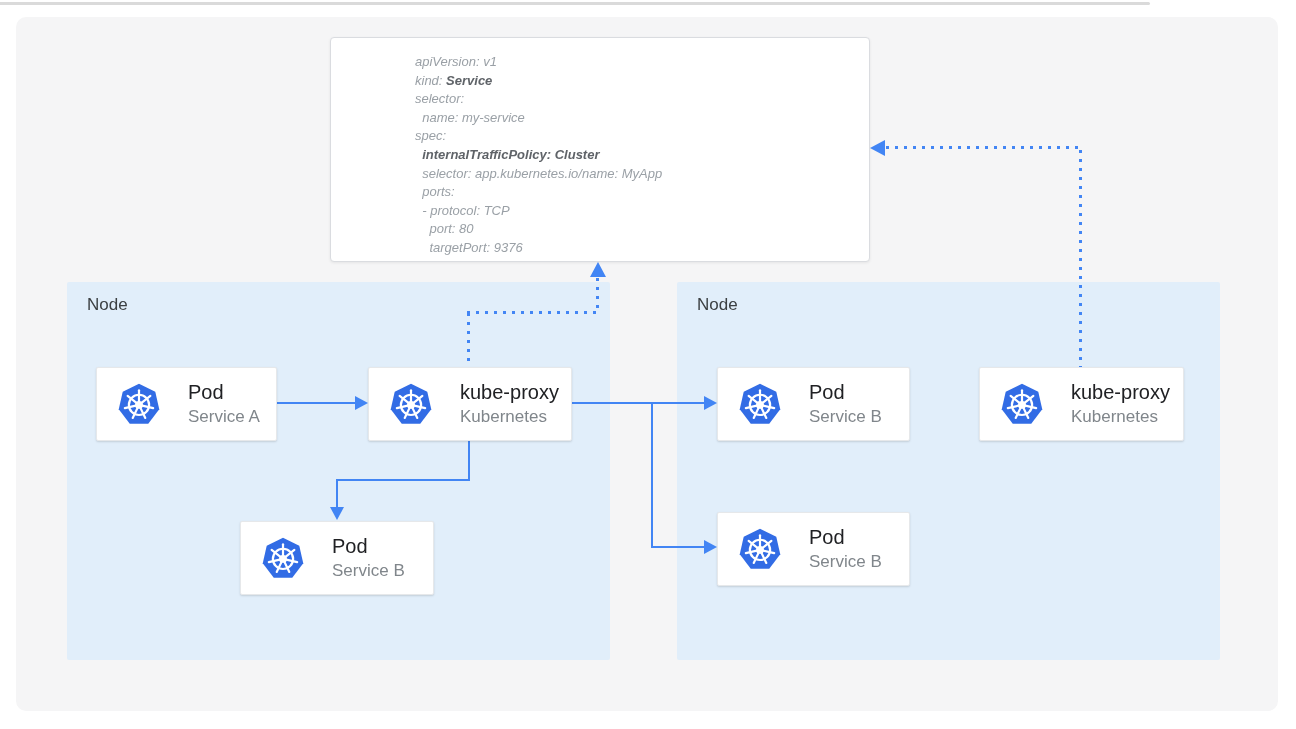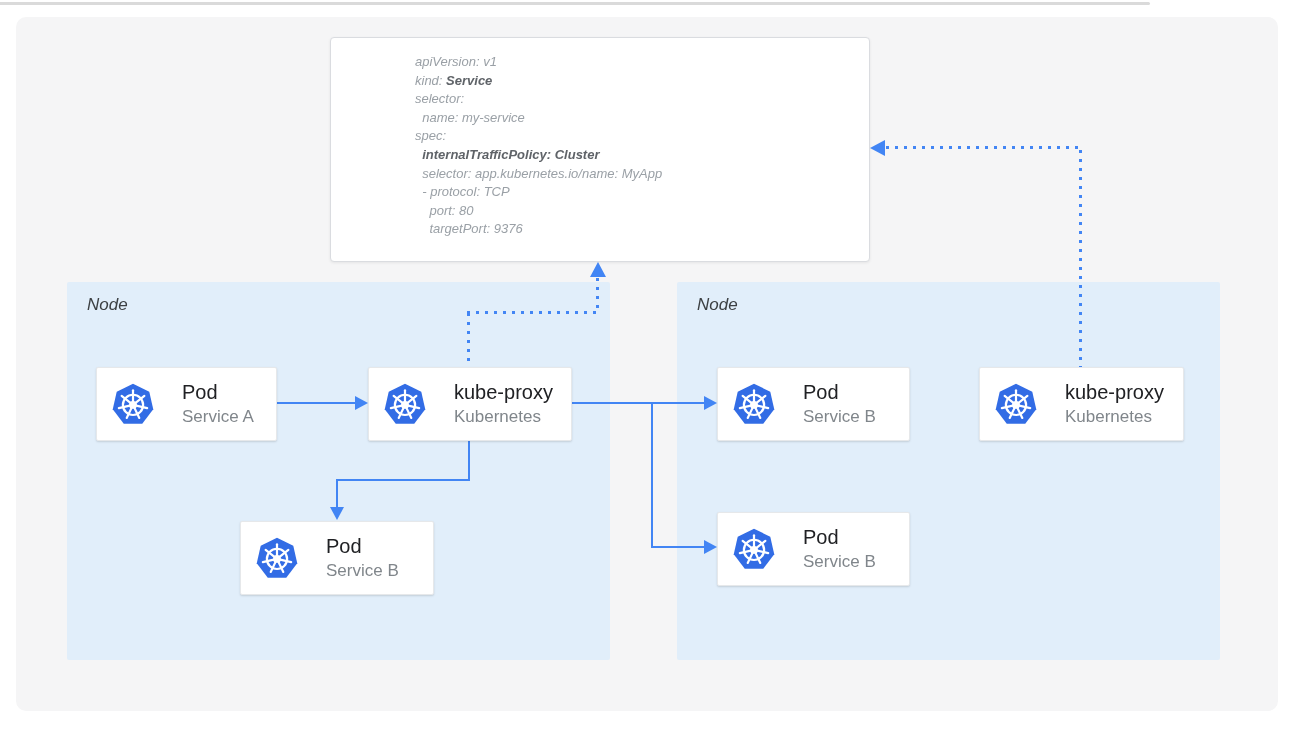--- a/index.html
+++ b/index.html
@@ -14,29 +14,29 @@
   .yaml-card{position:absolute;left:330px;top:37px;width:540px;height:225px;background:#ffffff;
          border:1px solid #dadce0;border-radius:4px;box-shadow:0 1px 3px rgba(0,0,0,.07);
          box-sizing:border-box;padding:15px 0 0 84px;
          font-family:Liberation Sans, sans-serif;font-style:italic;
          font-size:13px;line-height:18.6px;color:#9aa0a6;}
   .code-line{white-space:pre;}
   .code-line span{white-space:pre;}
   .code-line .b{font-weight:bold;color:#5f6368;margin-top:12px;}
 
   
-  .node{position:absolute;top:282px;width:543px;height:378px;background:#e1eefa;border-radius:2px;font-style:italic;}
+  .node{position:absolute;top:282px;width:543px;height:378px;background:#e1eefa;border-radius:2px;}
   .node.left{left:67px;}
   .node.right{left:677px;}
   .node-label{position:absolute;left:20px;top:13px;font-size:17px;color:#3c4043;}
 
   
   .card{position:absolute;background:#fff;border:1px solid #e6e8ea;border-radius:2px;
         box-shadow:0 1px 2px rgba(60,64,67,.18);box-sizing:border-box;height:74px;
-        display:flex;align-items:center;padding-left:14px;}
+        display:flex;align-items:center;padding-left:20px;}
   .card .k8s{width:44px;height:46px;margin-right:27px;flex:none;}
   .card-text{display:flex;flex-direction:column;}
   .card-title{font-size:20px;line-height:25px;color:#202124;}
   .card-subtitle{font-size:17px;line-height:23px;color:#80868b;}
 
   .card.pod-a{left:96px;top:367px;width:181px;}
   .card.kp-left{left:368px;top:367px;width:204px;}
   .card.pod-b-left{left:240px;top:521px;width:194px;}
   .card.pod-b-rt{left:717px;top:367px;width:193px;}
   .card.pod-b-rb{left:717px;top:512px;width:193px;}
@@ -72,20 +72,21 @@
   <div class="panel"></div>
 
   <div class="yaml-card">
     <div class="code-line"><span>apiVersion: v1</span><span class="b"></span></div>
     <div class="code-line"><span>kind: </span><span class="b">Service</span></div>
     <div class="code-line"><span>selector:</span><span class="b"></span></div>
     <div class="code-line"><span>  name: my-service</span><span class="b"></span></div>
     <div class="code-line"><span>spec:</span><span class="b"></span></div>
     <div class="code-line"><span>  </span><span class="b">internalTrafficPolicy: Cluster</span></div>
     <div class="code-line"><span>  selector: app.kubernetes.io/name: MyApp</span><span class="b"></span></div>
+    <div class="code-line"><span>  ports:</span><span class="b"></span></div>
     <div class="code-line"><span>  - protocol: TCP</span><span class="b"></span></div>
     <div class="code-line"><span>    port: 80</span><span class="b"></span></div>
     <div class="code-line"><span>    targetPort: 9376</span><span class="b"></span></div>
   </div>
 
   <div class="node left">
     <div class="node-label">Node</div>
   </div>
 
   <div class="node right">

